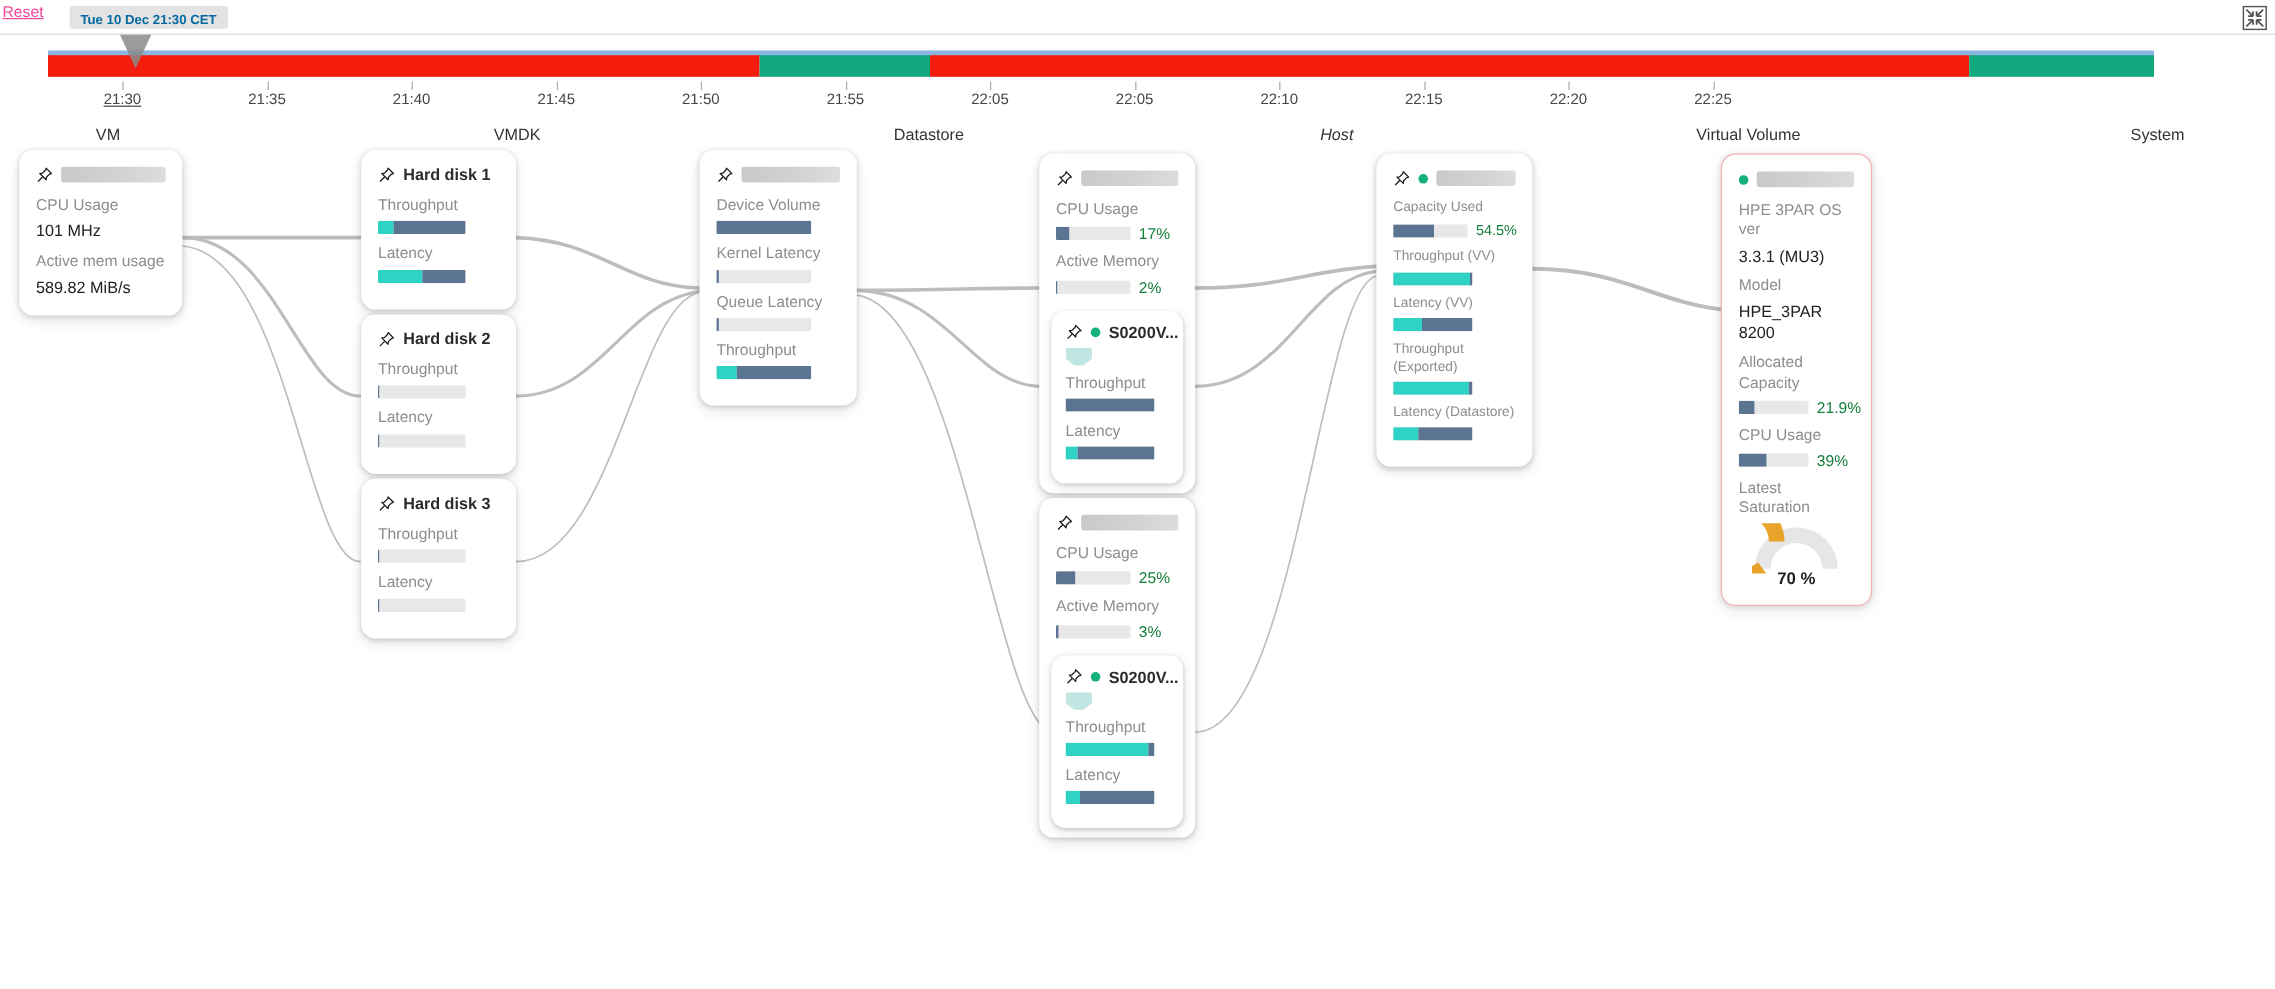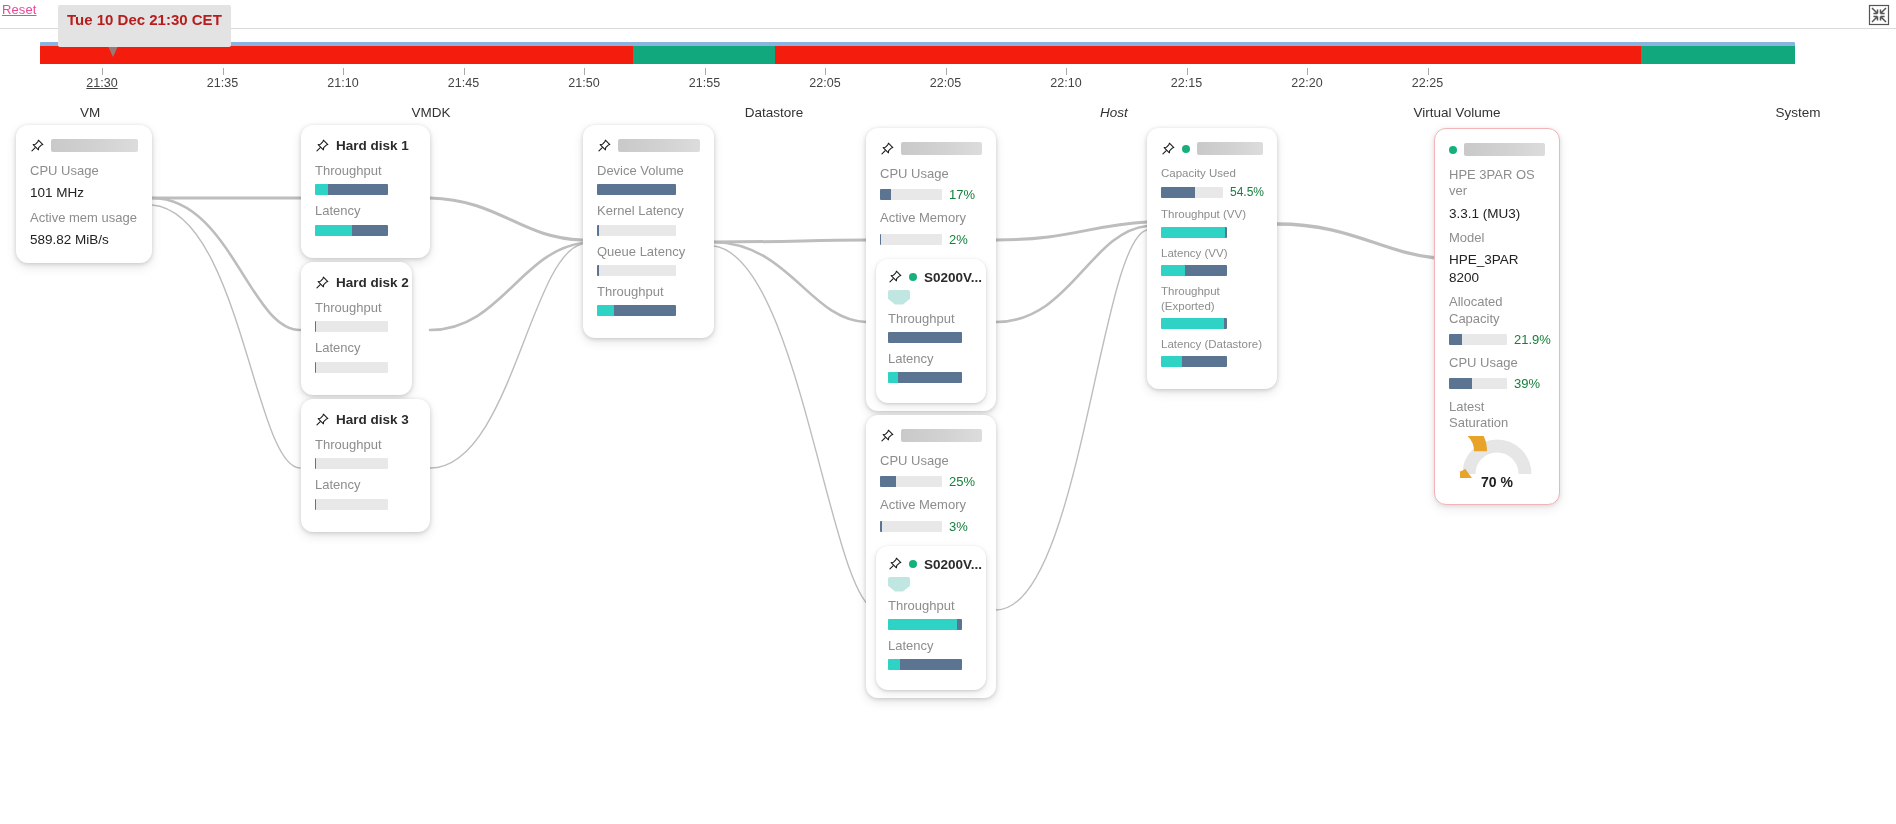--- a/index.html
+++ b/index.html
@@ -23,23 +23,23 @@
     width:22px; height:22px; cursor:pointer;
   }
   .hdr-rule {
     position:absolute; left:0; top:28px; width:1896px; height:1px;
     background:#d9d9d9;
   }
 
   
   .tooltip {
     position:absolute; left:58px; top:5px;
-    background:#e3e3e3; color:#b91c1c;
-    font-size:15px; font-weight:bold;
-    padding:6px 9px 19px 9px; border-radius:2px;
+    background:#e3e3e3; color:#0369a1;
+    font-size:11px; font-weight:bold;
+    padding:6px 9px 1px 9px; border-radius:2px;
     white-space:nowrap; z-index:30;
   }
   .tooltip-stem {
     position:absolute; left:100px; top:29px;
     width:0; height:0;
     border-left:13px solid transparent;
     border-right:13px solid transparent;
     border-top:28px solid #8a8a8a;
     opacity:.85; z-index:29;
   }
@@ -140,21 +140,21 @@
         <div class="tl-seg" style="left: 633.19px; width: 142.155px; top: 6px; background: rgb(17, 168, 125);"></div>
         <div class="tl-seg" style="left: 775.345px; width: 865.215px; top: 6px; background: rgb(244, 28, 12);"></div>
         <div class="tl-seg" style="left: 1640.56px; width: 154.44px; top: 6px; background: rgb(17, 168, 125);"></div>
       </div>
     <div id="tl-ticks">
         <div class="tl-tick" style="left: 102px;"></div>
         <div class="tl-lbl" style="left: 102px; text-decoration: underline;">21:30</div>
         <div class="tl-tick" style="left: 222.5px;"></div>
         <div class="tl-lbl" style="left: 222.5px;">21:35</div>
         <div class="tl-tick" style="left: 343px;"></div>
-        <div class="tl-lbl" style="left: 343px;">21:10</div>
+        <div class="tl-lbl" style="left: 343px;">21:40</div>
         <div class="tl-tick" style="left: 463.5px;"></div>
         <div class="tl-lbl" style="left: 463.5px;">21:45</div>
         <div class="tl-tick" style="left: 584px;"></div>
         <div class="tl-lbl" style="left: 584px;">21:50</div>
         <div class="tl-tick" style="left: 704.5px;"></div>
         <div class="tl-lbl" style="left: 704.5px;">21:55</div>
         <div class="tl-tick" style="left: 825px;"></div>
         <div class="tl-lbl" style="left: 825px;">22:05</div>
         <div class="tl-tick" style="left: 945.5px;"></div>
         <div class="tl-lbl" style="left: 945.5px;">22:05</div>
@@ -230,21 +230,21 @@
      <div class="fill-slate" style="left:18%;width:82%"></div>
    </div>
         <div style="height:8px"></div>
         <div class="m-label ">Latency</div>
    <div class="bar" style="width:73px">
      <div class="fill-teal" style="width:50%"></div>
      <div class="fill-slate" style="left:50%;width:50%"></div>
    </div>
         <div style="height:8px"></div>
       </div>
-      <div class="card" style="left: 301px; top: 262px; width: 111px;">
+      <div class="card" style="left: 301px; top: 262px; width: 129px;">
         <div class="card-head">
       <svg class="pin-icon" viewBox="0 0 16 16">
   <path d="M9.6 1.3 L14.7 6.4 L12.9 6.9 L9.9 9.9 L9.6 12.4 L3.6 6.4 L6.1 6.1 L9.1 3.1 Z" fill="none" stroke="#1a1a1a" stroke-width="1.2" stroke-linejoin="round"></path>
   <path d="M6.0 9.9 L2.2 13.7" stroke="#1a1a1a" stroke-width="1.2" stroke-linecap="round"></path>
           </svg>
           <span class="card-title">Hard disk 2</span>
     </div>
         <div class="m-label ">Throughput</div>
    <div class="bar" style="width:73px">
      <div class="fill-teal" style="width:0%"></div>

